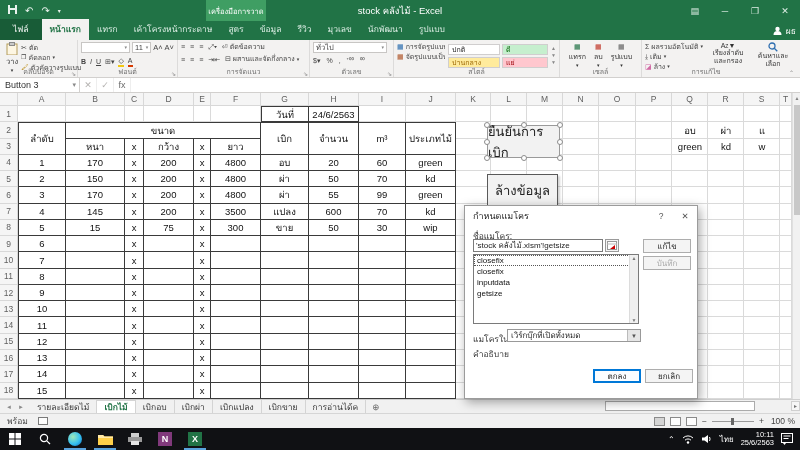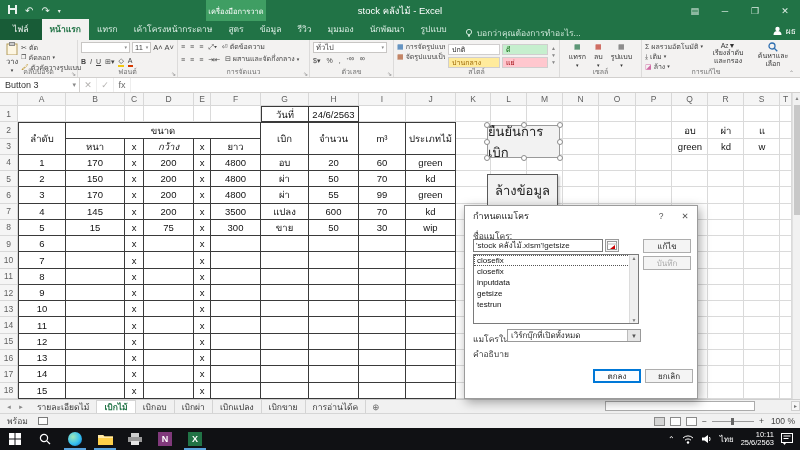--- a/index.html
+++ b/index.html
@@ -130,31 +130,24 @@
 
 <div id="tabrow">
   <span class="rtab file">ไฟล์</span>
   <span id="tabhost" style="display:flex;align-items:flex-end">
       <span class="rtab active">หน้าแรก</span>
       <span class="rtab">แทรก</span>
       <span class="rtab">เค้าโครงหน้ากระดาษ</span>
       <span class="rtab">สูตร</span>
       <span class="rtab">ข้อมูล</span>
       <span class="rtab">รีวิว</span>
-      <span class="rtab">มุมมอง</span>
+      <span class="rtab">มุวเลข</span>
       <span class="rtab">นักพัฒนา</span>
       <span class="rtab">รูปแบบ</span>
     </span>
-  <span id="tellme">
-    <svg width="8" height="8">
-        <circle cx="4" cy="3" r="2.6" fill="none" stroke="#cfe8da"></circle>
-        <rect x="3" y="5.6" width="2" height="2" fill="#cfe8da"></rect>
-      </svg>
-    <span>บอกว่าคุณต้องการทำอะไร...</span>
-  </span>
   <span id="userbox">
     <svg width="9" height="9">
         <circle cx="4.5" cy="3" r="2.2" fill="#fff"></circle>
         <path d="M0.5 9a4 4 0 0 1 8 0z" fill="#fff"></path>
       </svg>
     <span>ผธ</span>
   </span>
 </div>
 
 <div id="ribbon">
@@ -422,21 +415,21 @@
       <div class="hline" style="grid-area: 16 / 2 / auto / 22;"></div>
       <div class="hline" style="grid-area: 17 / 2 / auto / 22;"></div>
       <div class="hline" style="grid-area: 18 / 2 / auto / 22;"></div>
       <div class="hline" style="grid-area: 19 / 2 / auto / 22;"></div>
       <div class="tcell bl bt" style="grid-area: 2 / 8 / span 1 / span 1;">วันที่</div>
       <div class="tcell bt" style="grid-area: 2 / 9 / span 1 / span 1;">24/6/2563</div>
       <div class="tcell bl bt" style="grid-area: 3 / 2 / span 2 / span 1; text-align: right;">ลำดับ</div>
       <div class="tcell bt" style="grid-area: 3 / 3 / span 1 / span 5;">ขนาด</div>
       <div class="tcell" style="grid-area: 4 / 3 / span 1 / span 1;">หนา</div>
       <div class="tcell" style="grid-area: 4 / 4 / span 1 / span 1;">x</div>
-      <div class="tcell" style="grid-area: 4 / 5 / span 1 / span 1; font-style: italic;">กว้าง</div>
+      <div class="tcell" style="grid-area: 4 / 5 / span 1 / span 1;">กว้าง</div>
       <div class="tcell" style="grid-area: 4 / 6 / span 1 / span 1;">x</div>
       <div class="tcell" style="grid-area: 4 / 7 / span 1 / span 1;">ยาว</div>
       <div class="tcell bt" style="grid-area: 3 / 8 / span 2 / span 1;">เบิก</div>
       <div class="tcell bt" style="grid-area: 3 / 9 / span 2 / span 1;">จำนวน</div>
       <div class="tcell bt" style="grid-area: 3 / 10 / span 2 / span 1;">m³</div>
       <div class="tcell bt" style="grid-area: 3 / 11 / span 2 / span 1;">ประเภทไม้</div>
       <div class="tcell bl" style="grid-area: 5 / 2 / span 1 / span 1;">1</div>
       <div class="tcell" style="grid-area: 5 / 3 / span 1 / span 1;">170</div>
       <div class="tcell" style="grid-area: 5 / 4 / span 1 / span 1;">x</div>
       <div class="tcell" style="grid-area: 5 / 5 / span 1 / span 1;">200</div>
@@ -628,21 +621,20 @@
         <line x1="0" y1="3" x2="10" y2="3" stroke="#bbb"></line>
         <path d="M3 8l5-4v4z" fill="#c00"></path>
       </svg>
   </div>
 
   <div id="mlist">
     <div class="mitem sel">closefix</div>
       <div class="mitem">closefix</div>
       <div class="mitem">inputdata</div>
       <div class="mitem">getsize</div>
-      <div class="mitem">testrun</div>
       <div id="mlistsb">
         <span>▲</span>
         <span>▼</span>
       </div>
   </div>
 
   <div class="dlgbtn" style="right:6px;top:33px">แก้ไข</div>
   <div class="dlgbtn disabled" style="right:6px;top:50px">บันทึก</div>
 
   <div id="minlbl">แมโครใน:</div>

